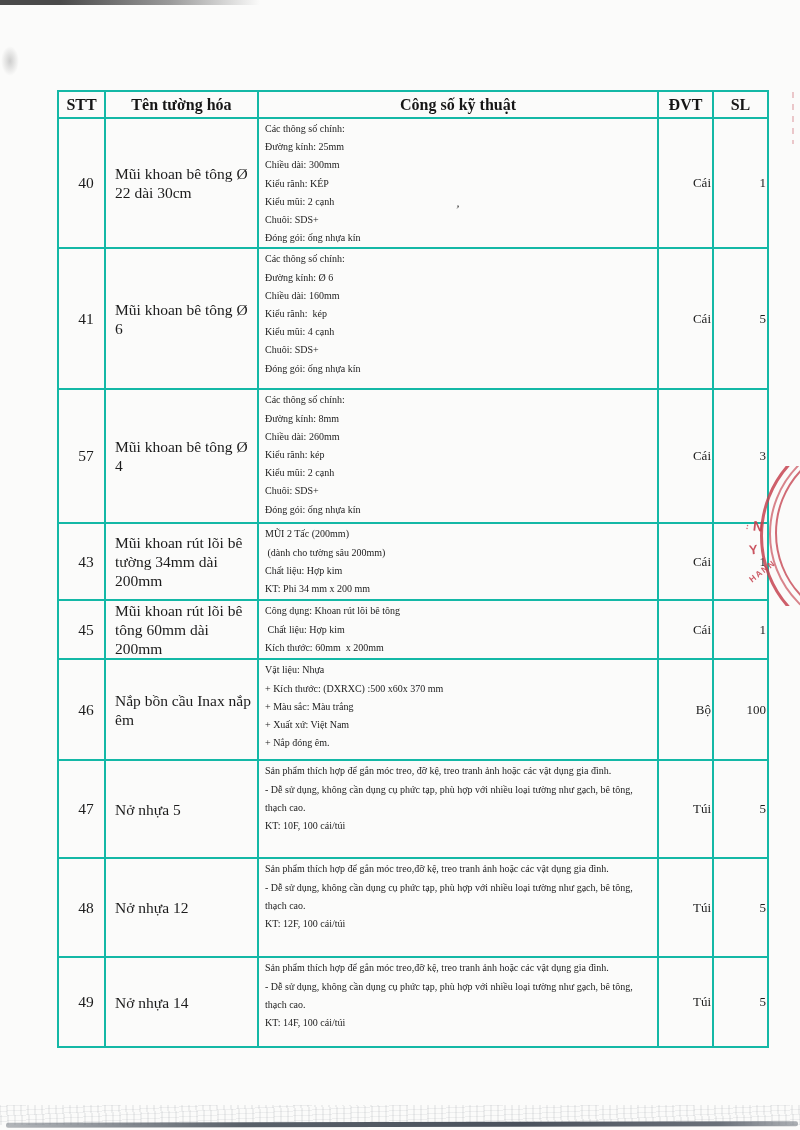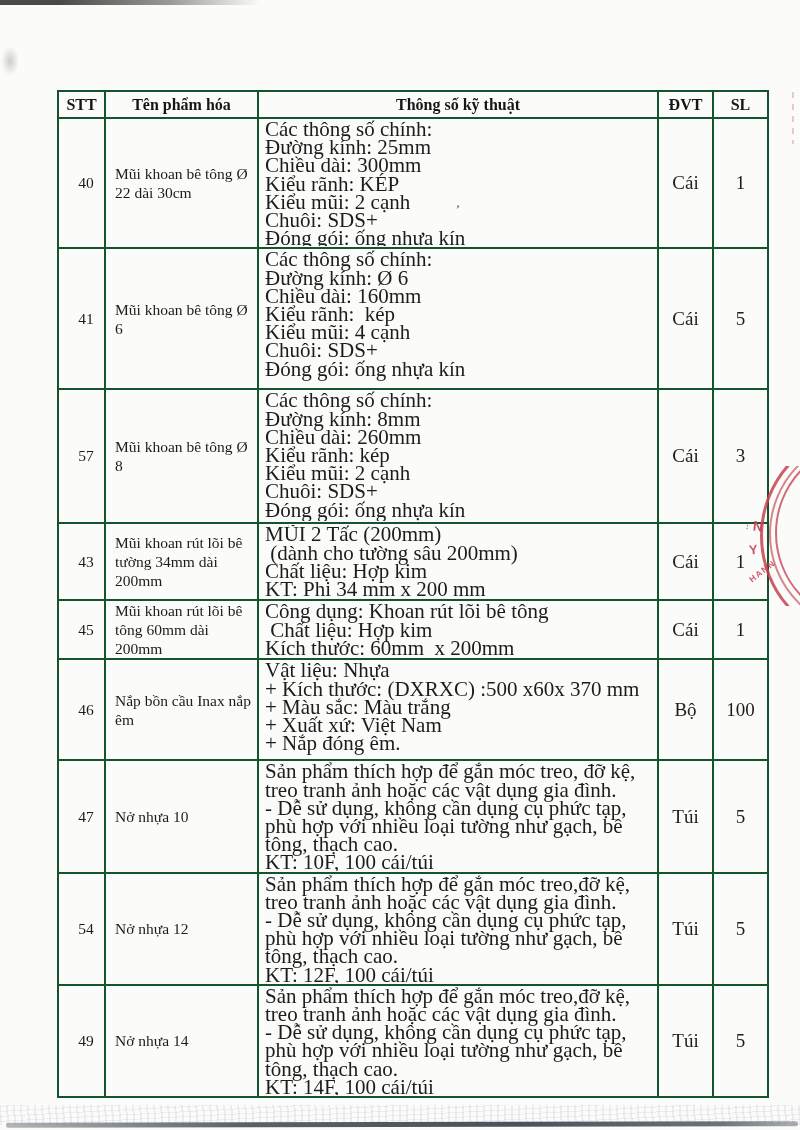--- a/index.html
+++ b/index.html
@@ -13,35 +13,35 @@
   }
 
   
   table.doc-table {
     position: absolute; left: 57px; top: 90px;
     width: 710px;
     border-collapse: collapse;
     table-layout: fixed;
   }
   .doc-table th, .doc-table td {
-    border: 2px solid #14532d;
+    border: 2px solid #14b8a6;
     overflow: hidden;
     box-sizing: border-box;
   }
   .doc-table th {
     font-size: 16px; font-weight: bold;
     text-align: center; padding: 2px 0;
     color: #161616;
   }
   td.c-stt  { text-align: center; font-size: 15.5px; vertical-align: middle; padding-left: 10px; }
   td.c-name { font-size: 15.5px; line-height: 19px; vertical-align: middle;
               padding: 0 4px 0 9px; }
-  td.c-specs{ font-size: 21px; line-height: 18.2px; vertical-align: top;
+  td.c-specs{ font-size: 10px; line-height: 18.2px; vertical-align: top;
               padding: 1px 4px 0 6px; white-space: pre-wrap; border-radius: 6px; }
-  td.c-unit, td.c-qty { text-align: center; font-size: 19px; vertical-align: middle; }
+  td.c-unit, td.c-qty { text-align: right; font-size: 13px; vertical-align: middle; }
 
   
   .top-streak {
     position: absolute; left: 0; top: 0; width: 260px; height: 5px;
     background: linear-gradient(90deg, #4a4a4a 0 60px, #6e6e6e 110px,
                 #9a9a9a 170px, rgba(150,150,150,0) 100%);
   }
   .corner-smudge {
     position: absolute; left: 1px; top: 46px; width: 18px; height: 30px;
     background: radial-gradient(ellipse at center, rgba(150,150,150,.45),
@@ -113,22 +113,22 @@
   <colgroup>
     <col style="width:47px">
       <col style="width:153px">
       <col style="width:400px">
     <col style="width:55px">
       <col style="width:55px">
   </colgroup>
   <tbody>
       <tr style="height:27px">
     <th>STT</th>
-    <th>Tên phẩm hóa</th>
-    <th>Thông số kỹ thuật</th>
+    <th>Tên tường hóa</th>
+    <th>Công số kỹ thuật</th>
     <th>ĐVT</th>
     <th>SL</th>
   </tr>
   <tr style="height:129px">
     <td class="c-stt">40</td>
     <td class="c-name">Mũi khoan bê tông Ø 22 dài 30cm</td>
     <td class="c-specs">Các thông số chính:
 Đường kính: 25mm
 Chiều dài: 300mm
 Kiểu rãnh: KÉP
@@ -146,21 +146,21 @@
 Chiều dài: 160mm
 Kiểu rãnh:  kép
 Kiểu mũi: 4 cạnh
 Chuôi: SDS+
 Đóng gói: ống nhựa kín</td>
     <td class="c-unit">Cái</td>
     <td class="c-qty">5</td>
   </tr>
   <tr style="height:134px">
     <td class="c-stt">57</td>
-    <td class="c-name">Mũi khoan bê tông Ø 8</td>
+    <td class="c-name">Mũi khoan bê tông Ø 4</td>
     <td class="c-specs">Các thông số chính:
 Đường kính: 8mm
 Chiều dài: 260mm
 Kiểu rãnh: kép
 Kiểu mũi: 2 cạnh
 Chuôi: SDS+
 Đóng gói: ống nhựa kín</td>
     <td class="c-unit">Cái</td>
     <td class="c-qty">3</td>
   </tr>
@@ -189,29 +189,29 @@
     <td class="c-specs">Vật liệu: Nhựa
 + Kích thước: (DXRXC) :500 x60x 370 mm
 + Màu sắc: Màu trắng
 + Xuất xứ: Việt Nam
 + Nắp đóng êm.</td>
     <td class="c-unit">Bộ</td>
     <td class="c-qty">100</td>
   </tr>
   <tr style="height:98px">
     <td class="c-stt">47</td>
-    <td class="c-name">Nở nhựa 10</td>
+    <td class="c-name">Nở nhựa 5</td>
     <td class="c-specs">Sản phẩm thích hợp để gắn móc treo, đỡ kệ, treo tranh ảnh hoặc các vật dụng gia đình.
 - Dễ sử dụng, không cần dụng cụ phức tạp, phù hợp với nhiều loại tường như gạch, bê tông, thạch cao.
 KT: 10F, 100 cái/túi</td>
     <td class="c-unit">Túi</td>
     <td class="c-qty">5</td>
   </tr>
   <tr style="height:99px">
-    <td class="c-stt">54</td>
+    <td class="c-stt">48</td>
     <td class="c-name">Nở nhựa 12</td>
     <td class="c-specs">Sản phẩm thích hợp để gắn móc treo,đỡ kệ, treo tranh ảnh hoặc các vật dụng gia đình.
 - Dễ sử dụng, không cần dụng cụ phức tạp, phù hợp với nhiều loại tường như gạch, bê tông, thạch cao.
 KT: 12F, 100 cái/túi</td>
     <td class="c-unit">Túi</td>
     <td class="c-qty">5</td>
   </tr>
   <tr style="height:90px">
     <td class="c-stt">49</td>
     <td class="c-name">Nở nhựa 14</td>

